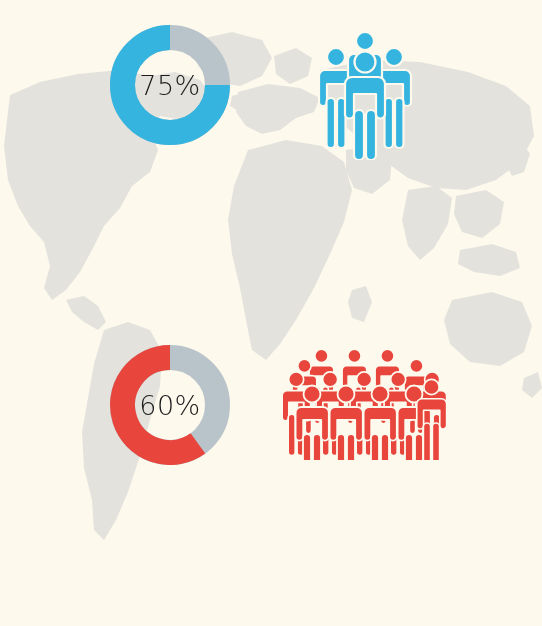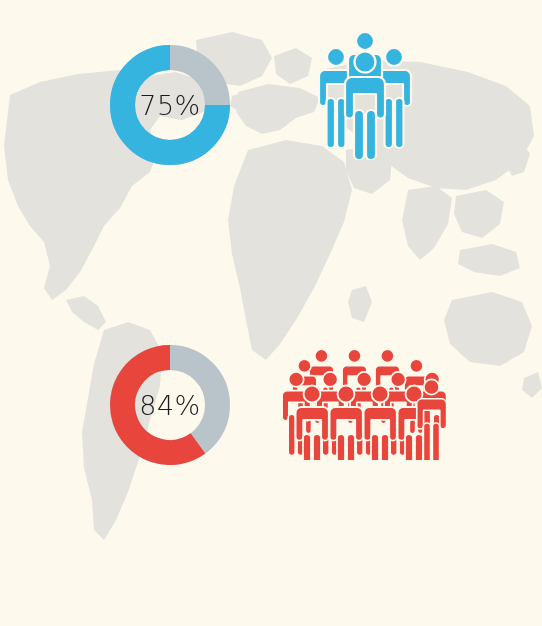--- a/index.html
+++ b/index.html
@@ -123,21 +123,21 @@
       <path d="M352,290 L366,286 L372,302 L364,322 L352,318 L348,302 Z"></path>
 
       <path d="M232,96 L246,92 L250,104 L240,112 L230,106 Z"></path>
     </g>
   </svg>
 
   <div id="rows">
 
     <div class="stat-row" style="top:0px;height:165px;">
 
-      <div class="donut-wrap" style="left:110px; top:45px; width:120px; height:120px;">
+      <div class="donut-wrap" style="left:110px; top:25px; width:120px; height:120px;">
         <svg class="donut-svg" viewBox="0 0 120 120" width="120" height="120" aria-hidden="true">
           <circle cx="60" cy="60" r="47.5" fill="none" stroke="#b9c4ca" stroke-width="25"></circle>
 
           <path d="M 60 12.5 A 47.5 47.5 0 1 0 107.5 60" fill="none" stroke="#35b4e0" stroke-width="25"></path>
         </svg>
         <div class="donut-label" style="font-size:27px;">75%</div>
       </div>
 
       <div class="people-wrap" style="left:315px; top:28px; width:100px; height:132px;">
         <svg class="people-svg" viewBox="0 0 100 132" width="100" height="132" aria-hidden="true">
@@ -174,21 +174,21 @@
     </div>
 
     <div class="stat-row" style="top:165px;height:150px;">
 
       <div class="donut-wrap" style="left:110px; top:180px; width:120px; height:120px;">
         <svg class="donut-svg" viewBox="0 0 120 120" width="120" height="120" aria-hidden="true">
           <circle cx="60" cy="60" r="47.5" fill="none" stroke="#b9c4ca" stroke-width="25"></circle>
 
           <path d="M 60 12.5 A 47.5 47.5 0 1 0 87.93 98.44" fill="none" stroke="#e8453c" stroke-width="25"></path>
         </svg>
-        <div class="donut-label" style="font-size:27px;">84%</div>
+        <div class="donut-label" style="font-size:27px;">60%</div>
       </div>
 
       <div class="people-wrap" style="left:283px; top:183px; width:165px; height:112px;">
         <svg class="people-svg" viewBox="0 0 165 112" width="165" height="112" aria-hidden="true">
           <g fill="#e8453c" stroke="#fdf9ed" stroke-width="1.8" stroke-linejoin="round">
 
             <g transform="translate(27,0) scale(0.88)">
               <circle cx="13" cy="9" r="7.5"></circle>
               <path d="M4,20 h18 a5,5 0 0 1 5,5 v22 a3.4,3.4 0 0 1 -6.8,0 v-15 h-14.4 v15 a3.4,3.4 0 0 1 -6.8,0 v-22 a5,5 0 0 1 5,-5 z"></path>
               <rect x="5" y="44" width="7" height="42" rx="3.5"></rect>

